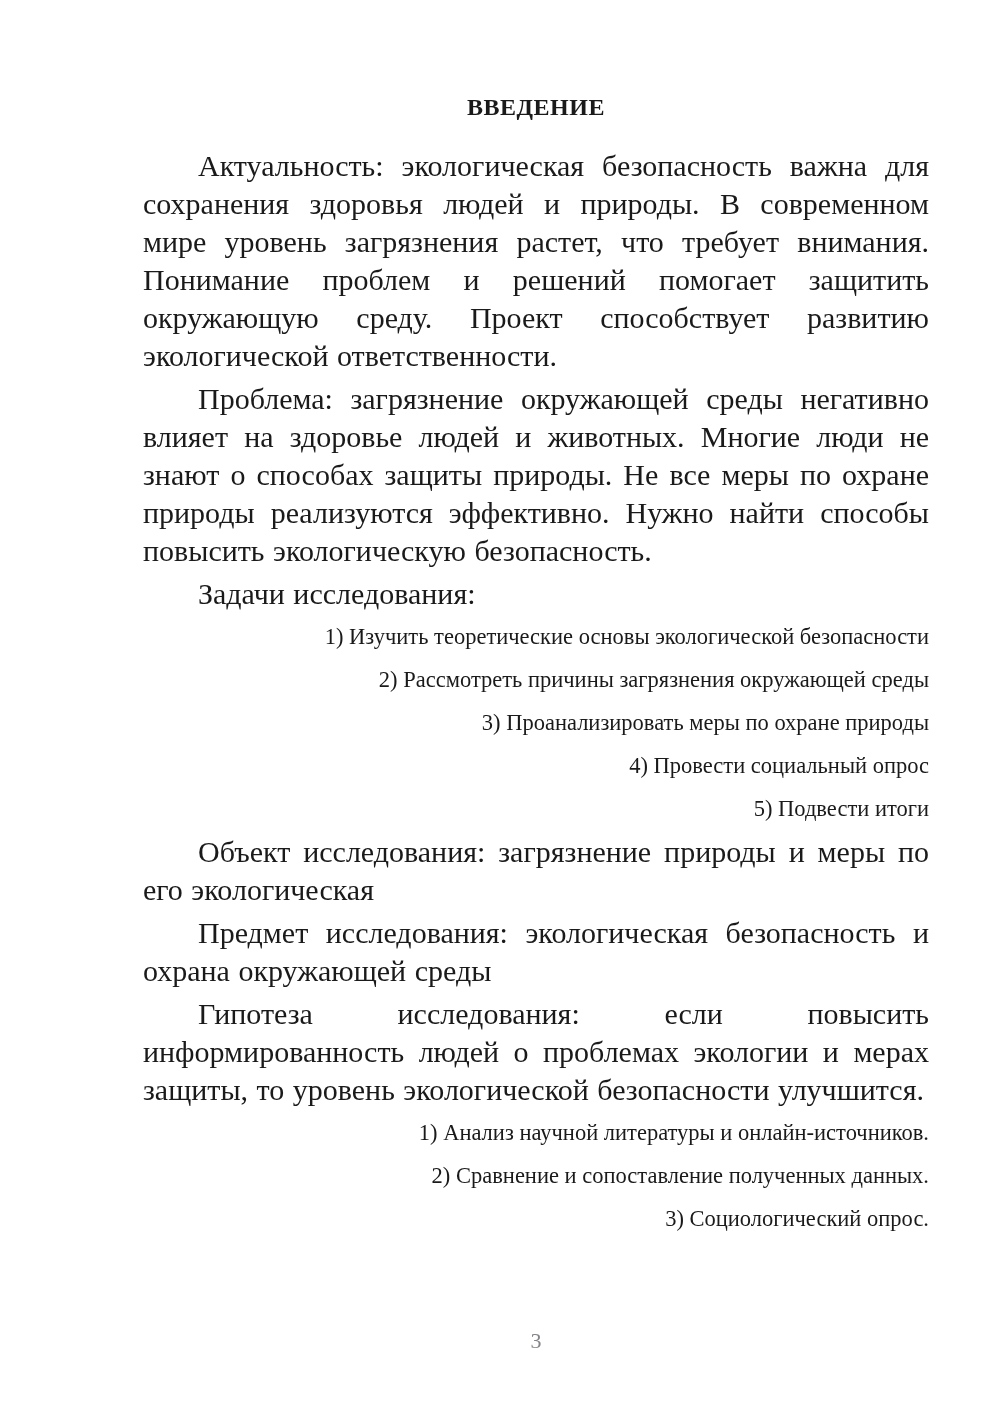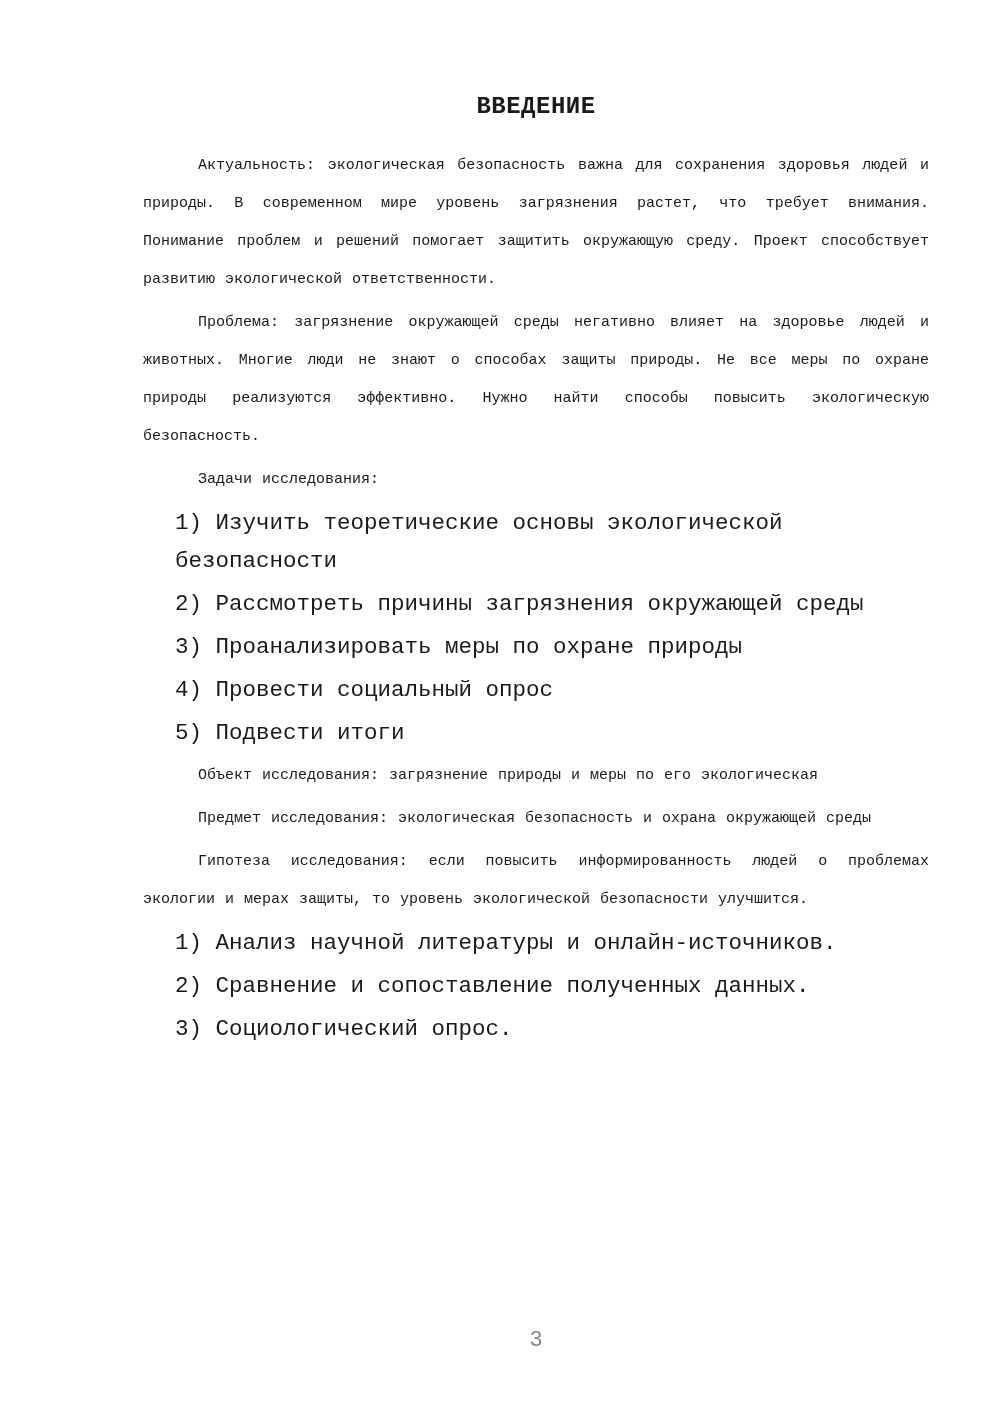--- a/index.html
+++ b/index.html
@@ -9,43 +9,43 @@
   }
   .page {
     position: relative;
     width: 1000px;
     height: 1414px;
     margin: 0 auto;
     background: #ffffff;
     box-sizing: border-box;
     padding: 92px 71px 0 143px;
     overflow: hidden;
-    font-family: Liberation Mono, monospace;
+    font-family: Liberation Serif, serif;
     color: #1a1a1a;
   }
   .doc-title {
     font-size: 24px;
     line-height: 30px;
     font-weight: bold;
     text-align: center;
     margin: 0 0 25px 0;
     letter-spacing: 0.5px;
   }
   .para {
-    font-size: 15px;
+    font-size: 30px;
     line-height: 38px;
     text-align: justify;
     text-indent: 55px;
     margin: 0 0 5px 0;
     word-spacing: 1px;
   }
   .list-item {
     font-size: 22.5px;
     line-height: 38px;
-    text-align: left;
+    text-align: right;
     margin: 0 0 5px 0;
     padding-left: 32px;
   }
   .page-footer {
     position: absolute;
     top: 1328px;
     left: 143px;
     width: 786px;
     text-align: center;
     font-size: 22px;

